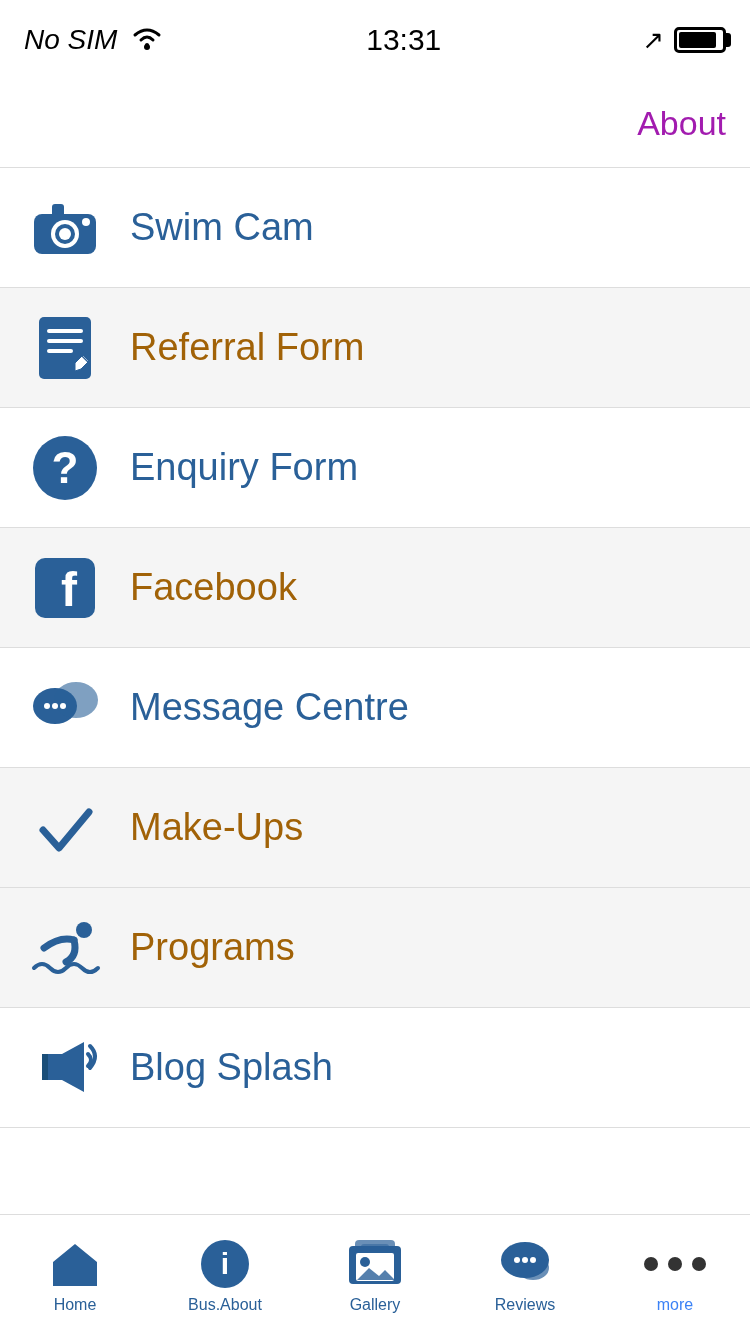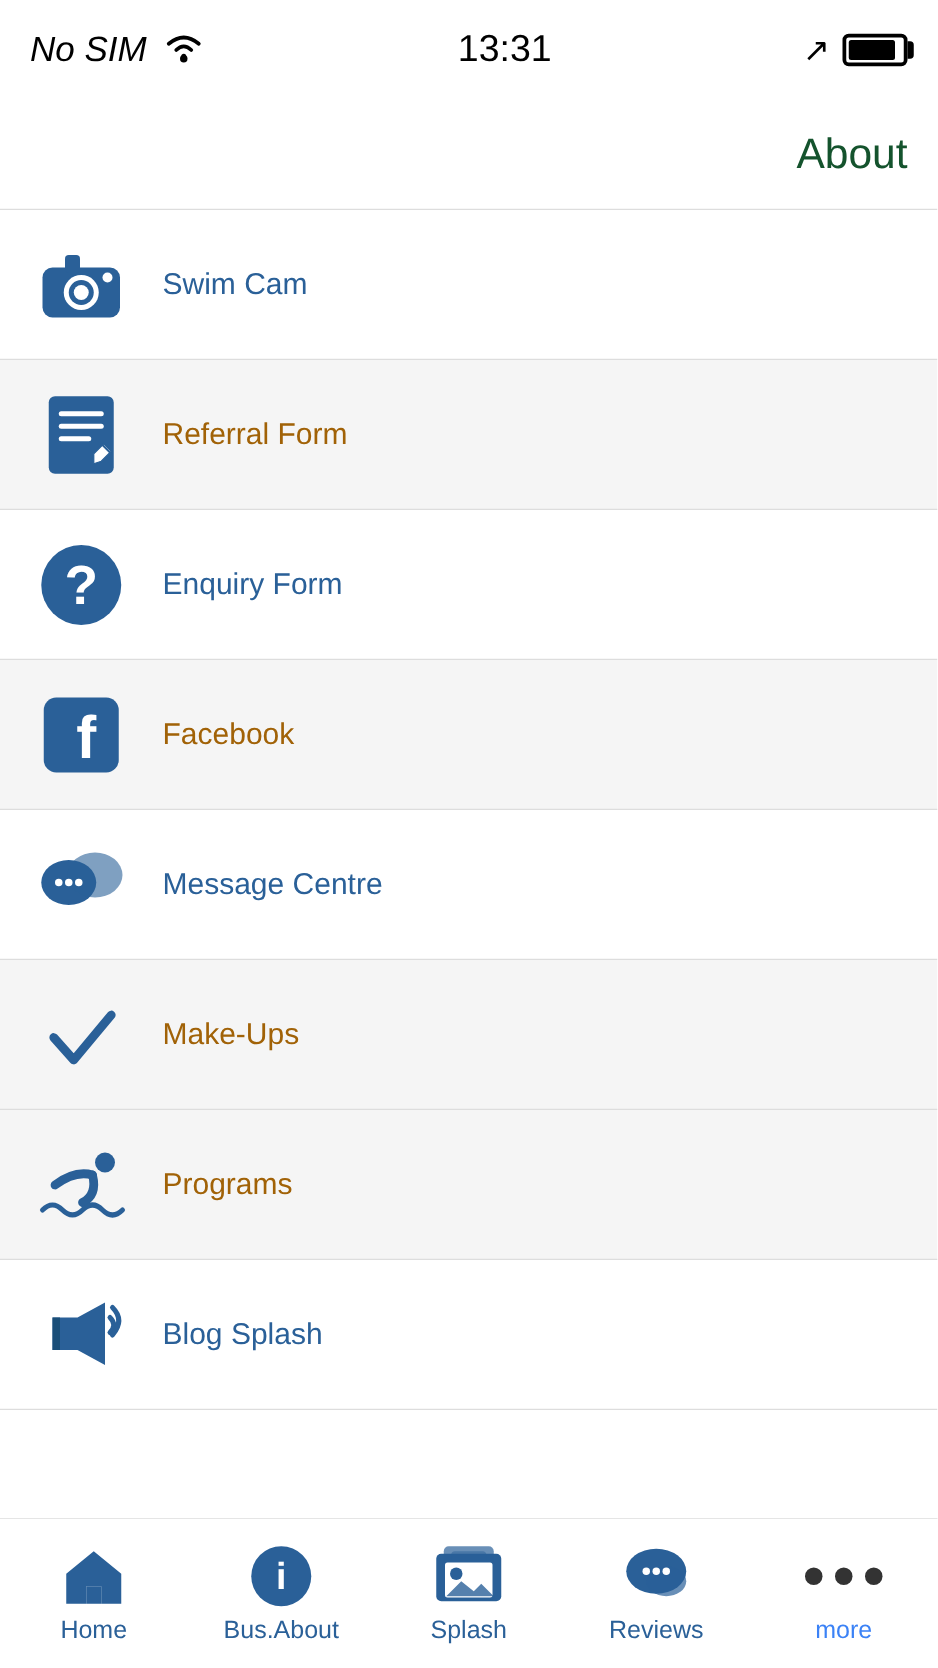--- a/index.html
+++ b/index.html
@@ -74,21 +74,21 @@
     .top-nav {
       display: flex;
       justify-content: flex-end;
       align-items: center;
       padding: 0 24px;
       height: 88px;
       border-bottom: 1px solid #ddd;
     }
     .about-btn {
       font-size: 34px;
-      color: #14532d;
+      color: #a21caf;
       background: none;
       border: none;
       cursor: pointer;
     }
 
     
     .menu-list {
       list-style: none;
     }
     .menu-item {
@@ -108,21 +108,21 @@
     .menu-icon {
       width: 70px;
       height: 70px;
       display: flex;
       align-items: center;
       justify-content: center;
       margin-right: 30px;
       flex-shrink: 0;
     }
     .menu-label {
-      font-size: 24px;
+      font-size: 38px;
       font-weight: 400;
     }
     .menu-label.blue {
       color: #2a6098;
     }
     .menu-label.dark {
       color: #a16207;
     }
 
     
@@ -153,21 +153,21 @@
       height: 100%;
     }
     .tab-icon {
       width: 56px;
       height: 56px;
       display: flex;
       align-items: center;
       justify-content: center;
     }
     .tab-label {
-      font-size: 20px;
+      font-size: 16px;
       color: #2a6098;
       margin-top: 4px;
       font-weight: 500;
     }
     .tab-label.dark {
       color: #3b82f6;
     }
     .more-dots {
       display: flex;
       gap: 10px;
@@ -349,21 +349,21 @@
     <div class="tab-icon">
       <svg width="56" height="52" viewBox="0 0 56 52" fill="none">
         <rect x="2" y="8" width="52" height="38" rx="4" fill="#2a6098"></rect>
         <rect x="8" y="2" width="40" height="38" rx="4" fill="#2a6098" opacity="0.7"></rect>
         <rect x="14" y="6" width="28" height="28" rx="3" fill="#2a6098" opacity="0.5"></rect>
         <rect x="8" y="14" width="40" height="30" rx="3" fill="#fff" stroke="#2a6098" stroke-width="2"></rect>
         <circle cx="18" cy="24" r="5" fill="#2a6098"></circle>
         <path d="M10 42 L22 30 L32 38 L38 32 L48 42 Z" fill="#2a6098" opacity="0.8"></path>
       </svg>
     </div>
-    <span class="tab-label">Splash</span>
+    <span class="tab-label">Gallery</span>
   </div>
 
   <div class="tab-item">
     <div class="tab-icon">
       <svg width="56" height="52" viewBox="0 0 56 52" fill="none">
         <ellipse cx="28" cy="22" rx="24" ry="18" fill="#2a6098"></ellipse>
         <path d="M16 38 L22 28" fill="#2a6098"></path>
 
         <ellipse cx="36" cy="30" rx="16" ry="12" fill="#2a6098" opacity="0.7"></ellipse>
         <path d="M44 40 L40 32" fill="#2a6098" opacity="0.7"></path>

